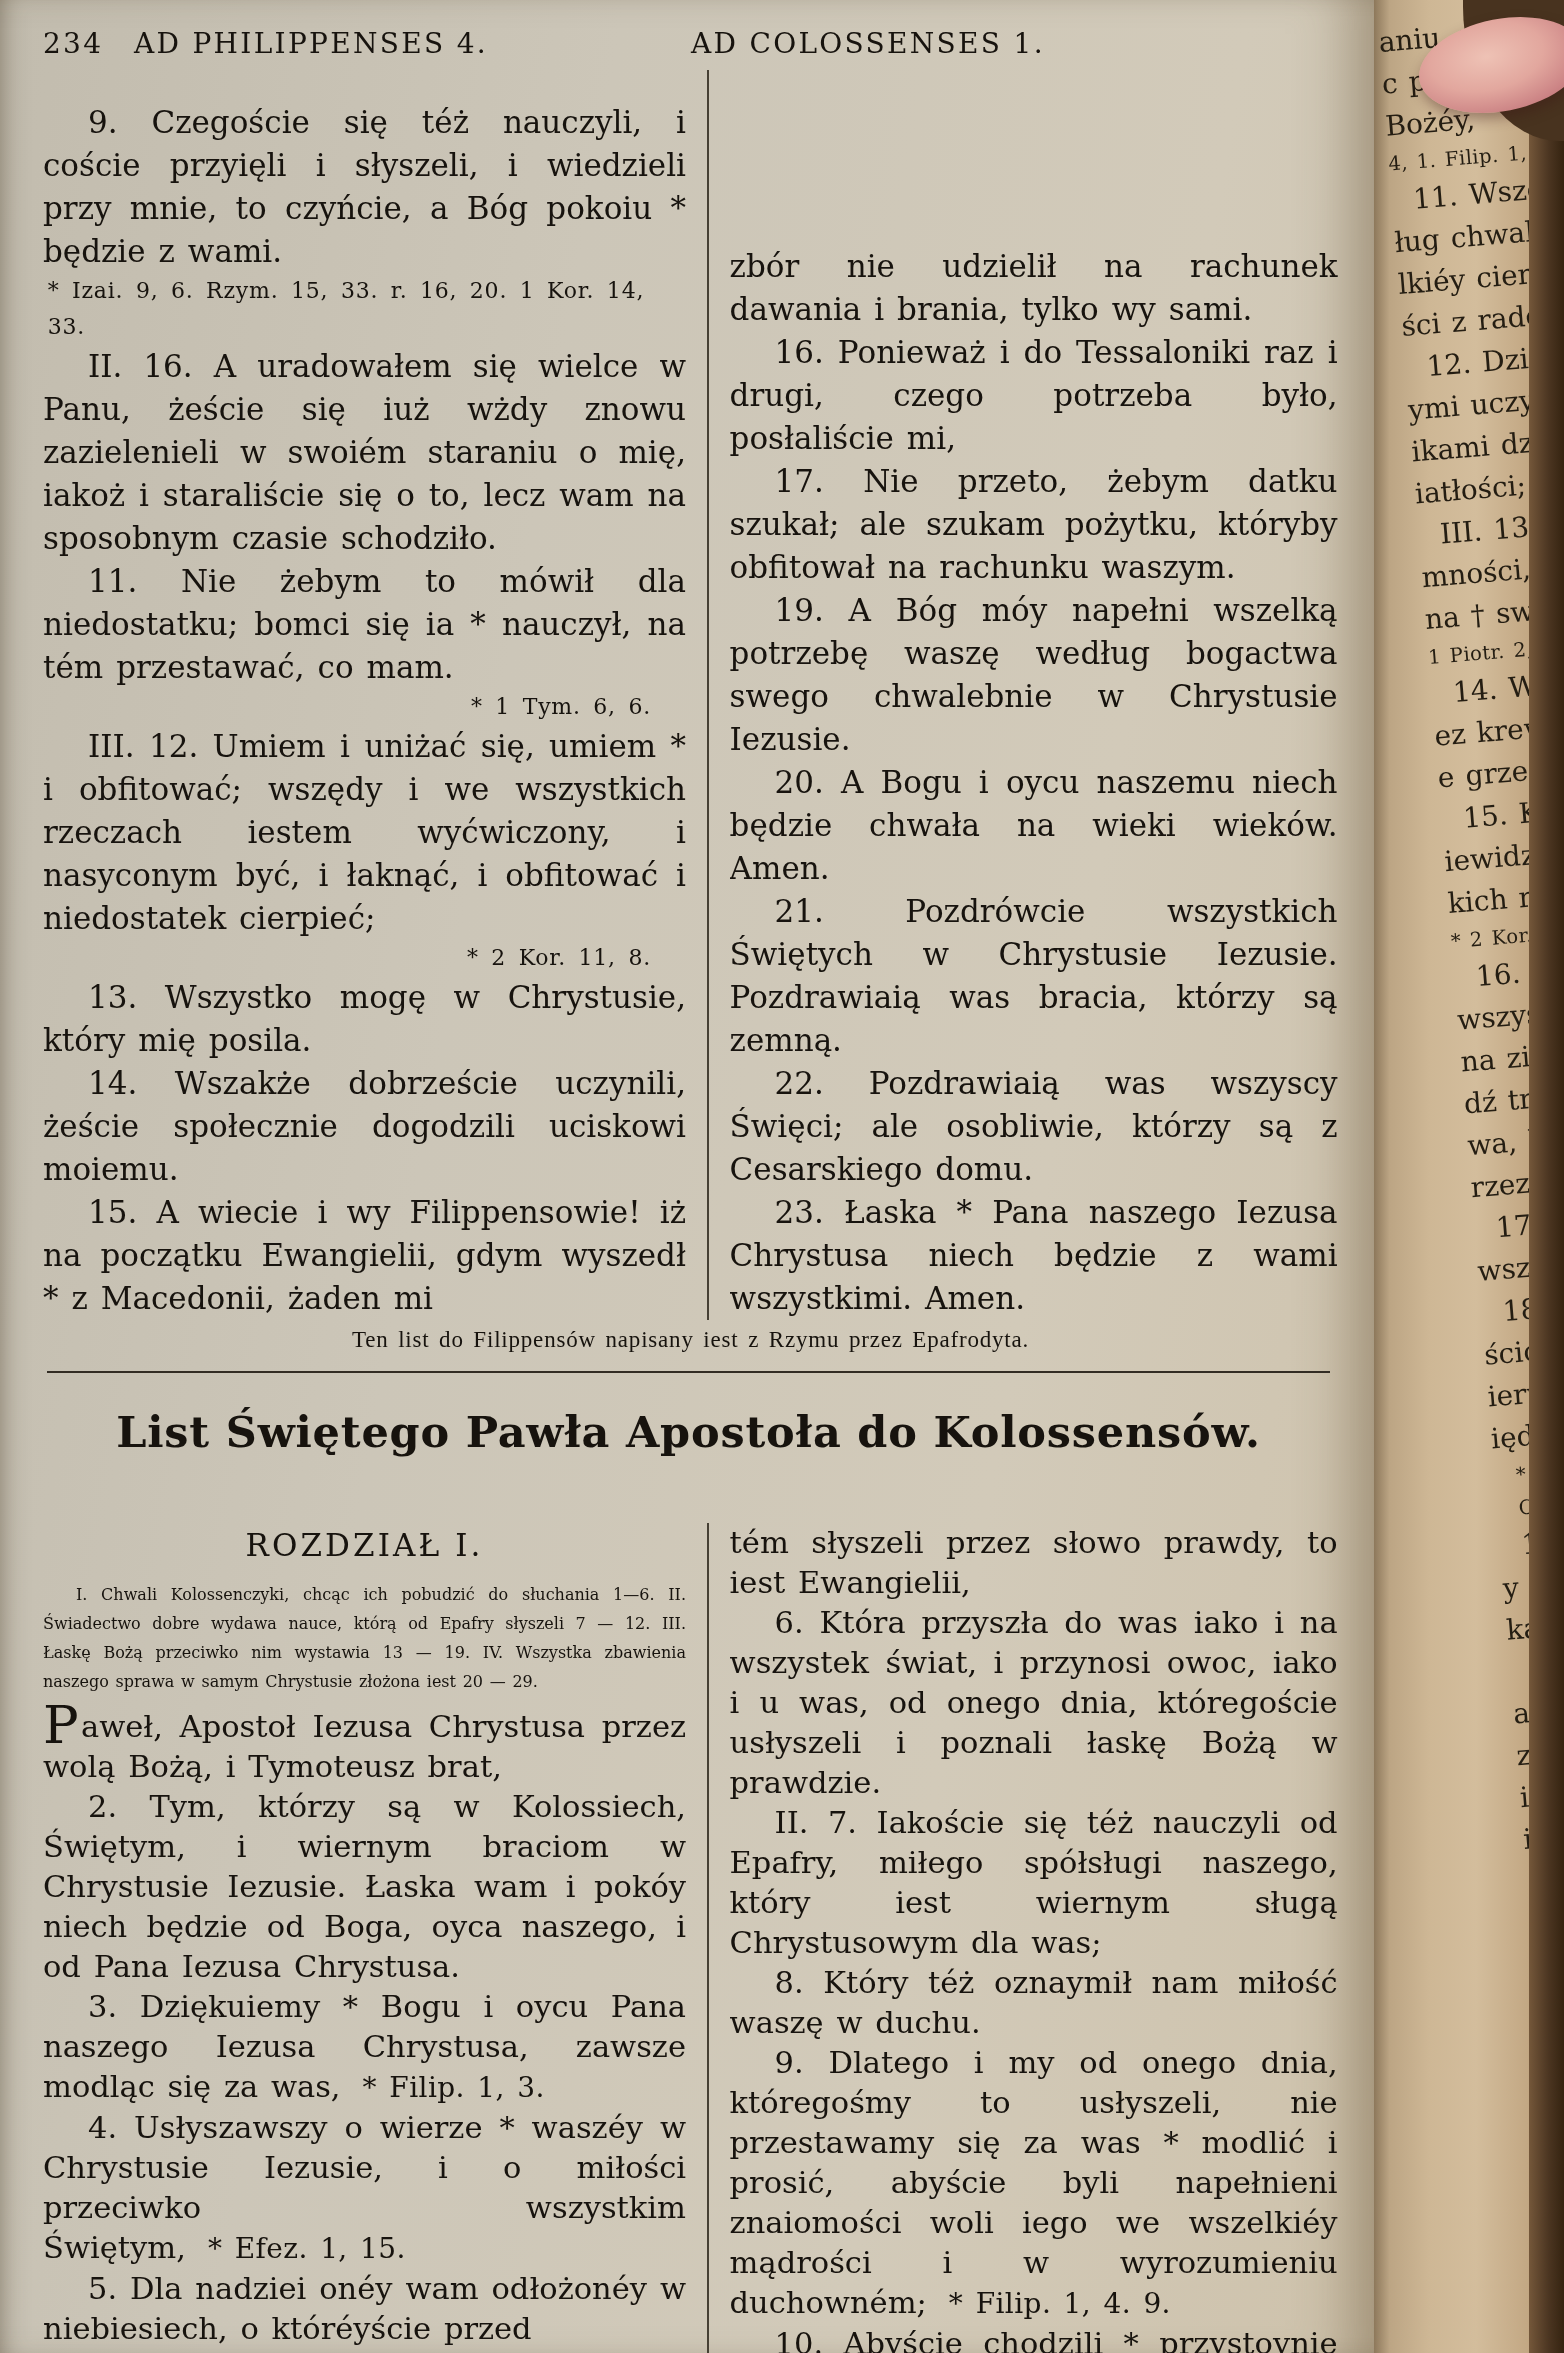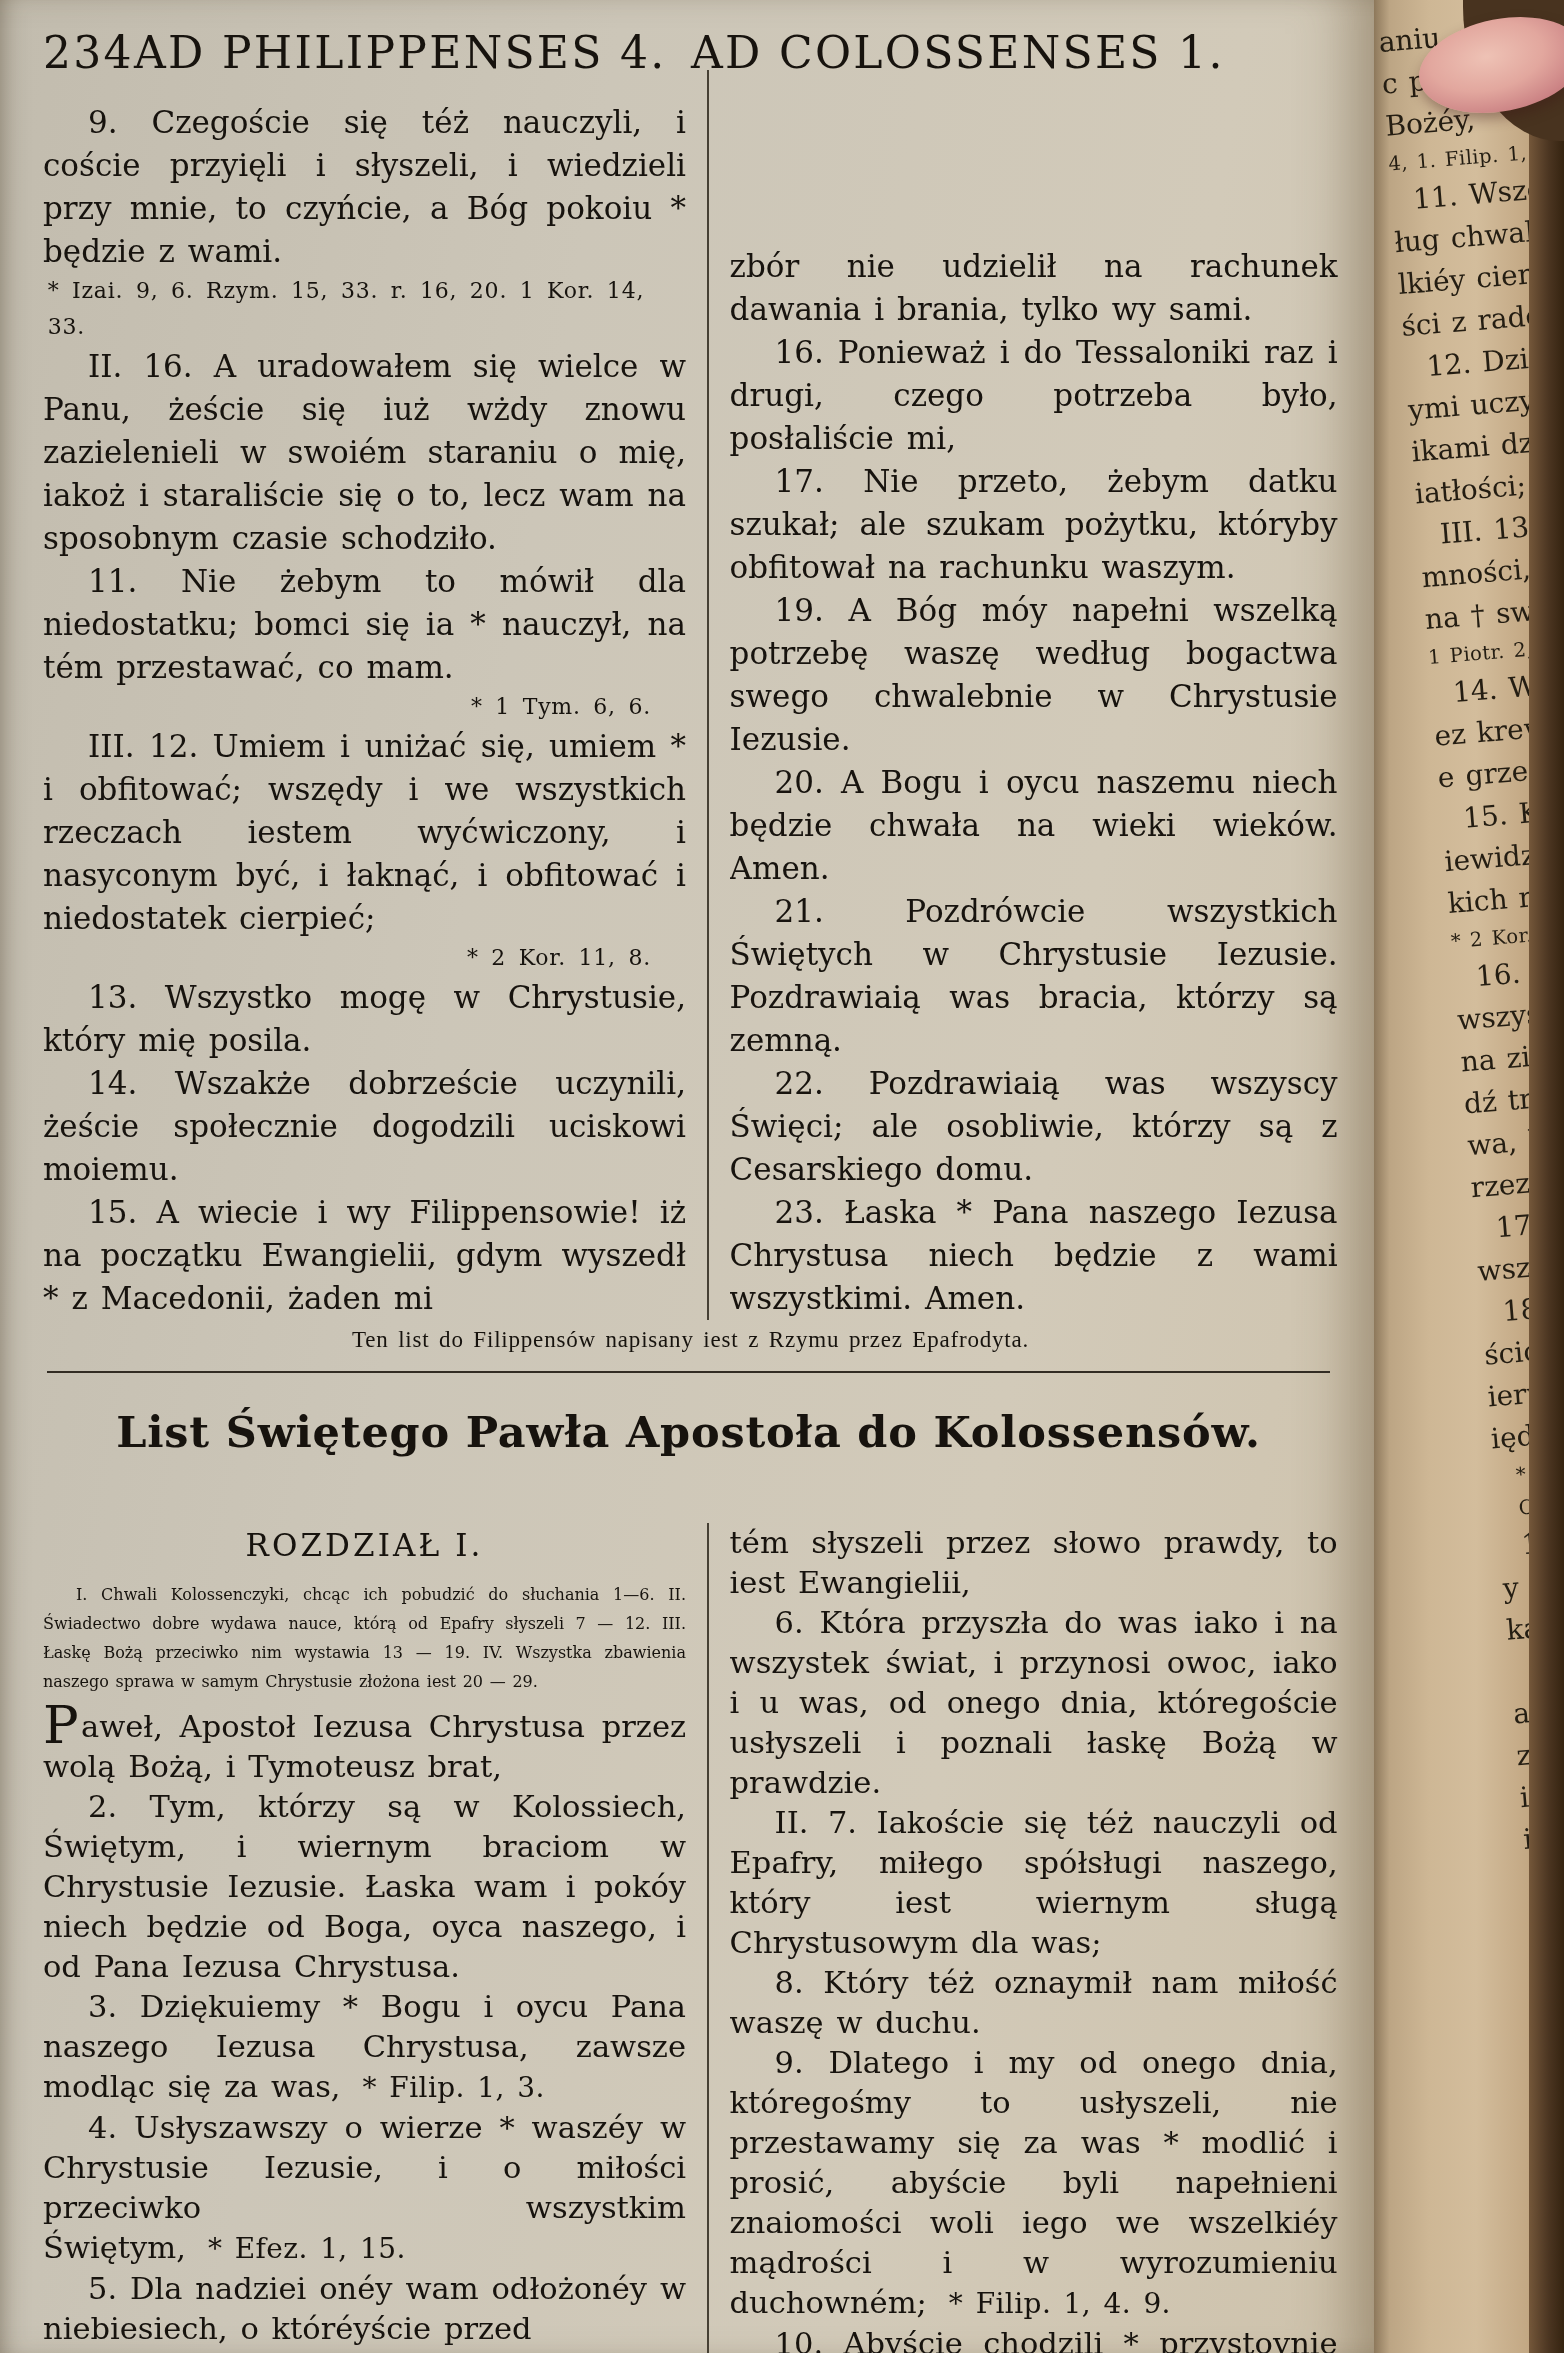--- a/index.html
+++ b/index.html
@@ -9,21 +9,21 @@
     background:#1d150e;
   }
   
   .main-page {
     position:absolute; left:0; top:0; width:1374px; height:2354px;
     background:linear-gradient(100deg,#c2bcae 0%,#ccc6b8 35%,#d2cab9 70%,#cec2ab 100%);
     box-shadow: inset 15.6px 0 27px -15.6px rgba(60,45,25,.5),
                 inset -55px 0 55px -33px rgba(96,74,44,.42);
   }
   .page-header { position:absolute; top:27px; left:43px; right:39px; height:44px;
-    font-size:44px; letter-spacing:2.3px; white-space:nowrap; }
+    font-size:28px; letter-spacing:2.3px; white-space:nowrap; }
   .pageno  { position:absolute; left:0;   top:0; }
   .htitle.left  { position:absolute; left:91px; top:0; }
   .htitle.right { position:absolute; left:648px; top:0; }
 
   .section { position:absolute; left:43px; width:1295px; display:flex; overflow:hidden; }
   .section.phil { top:70px;  height:1250px; font-size:31px; line-height:43px;align-items:flex-end; }
   .section.colo { top:1523px; height:831px; font-size:30.5px; line-height:40px; }
   .col { overflow:hidden; }
   .col.c1 { width:643px; }
   .col.c2 { width:608px; }

